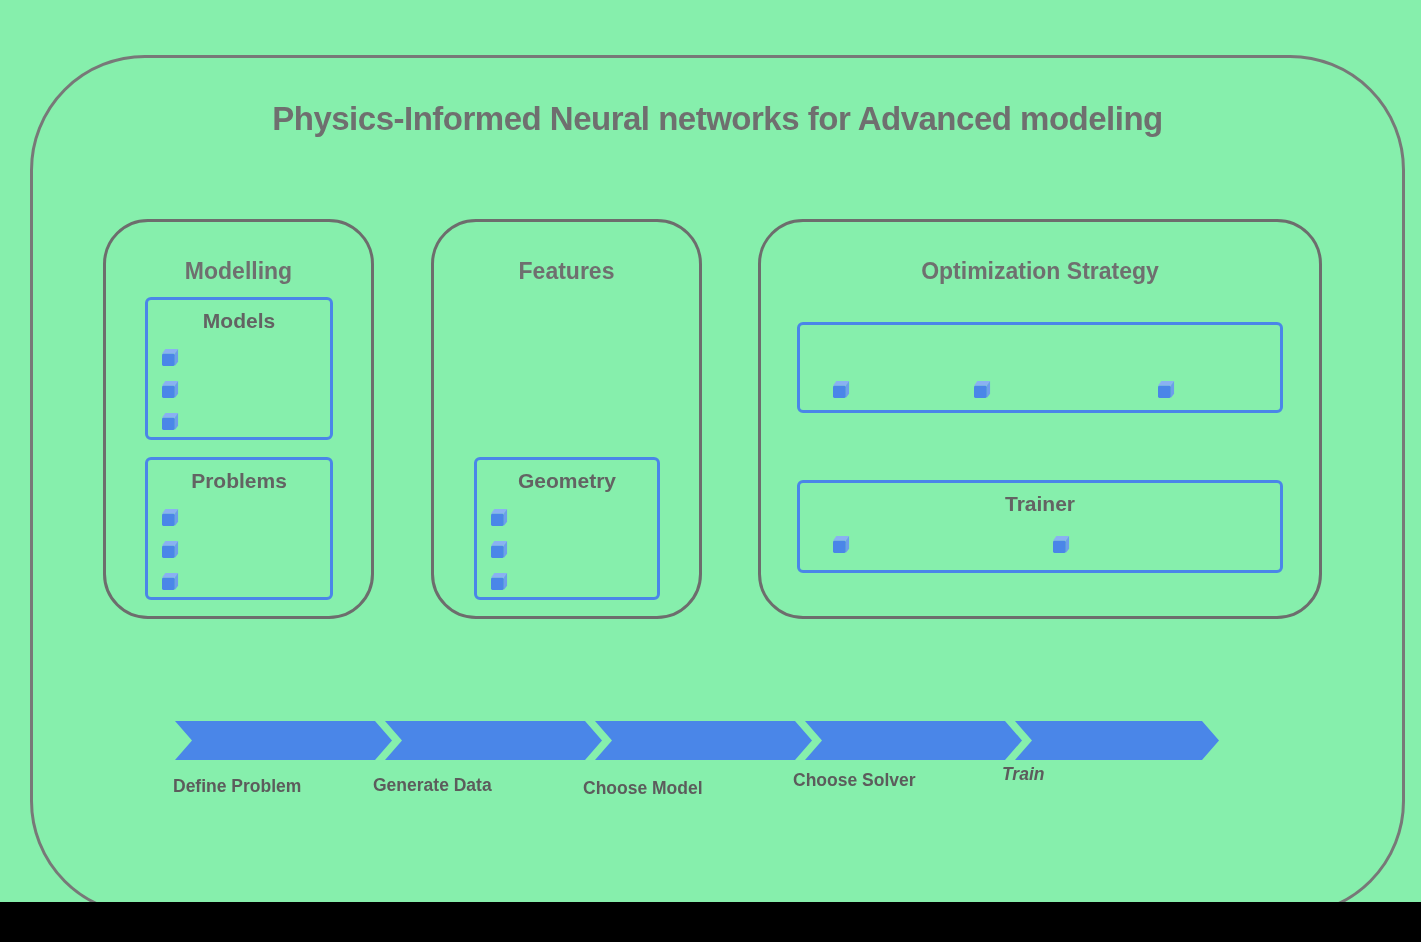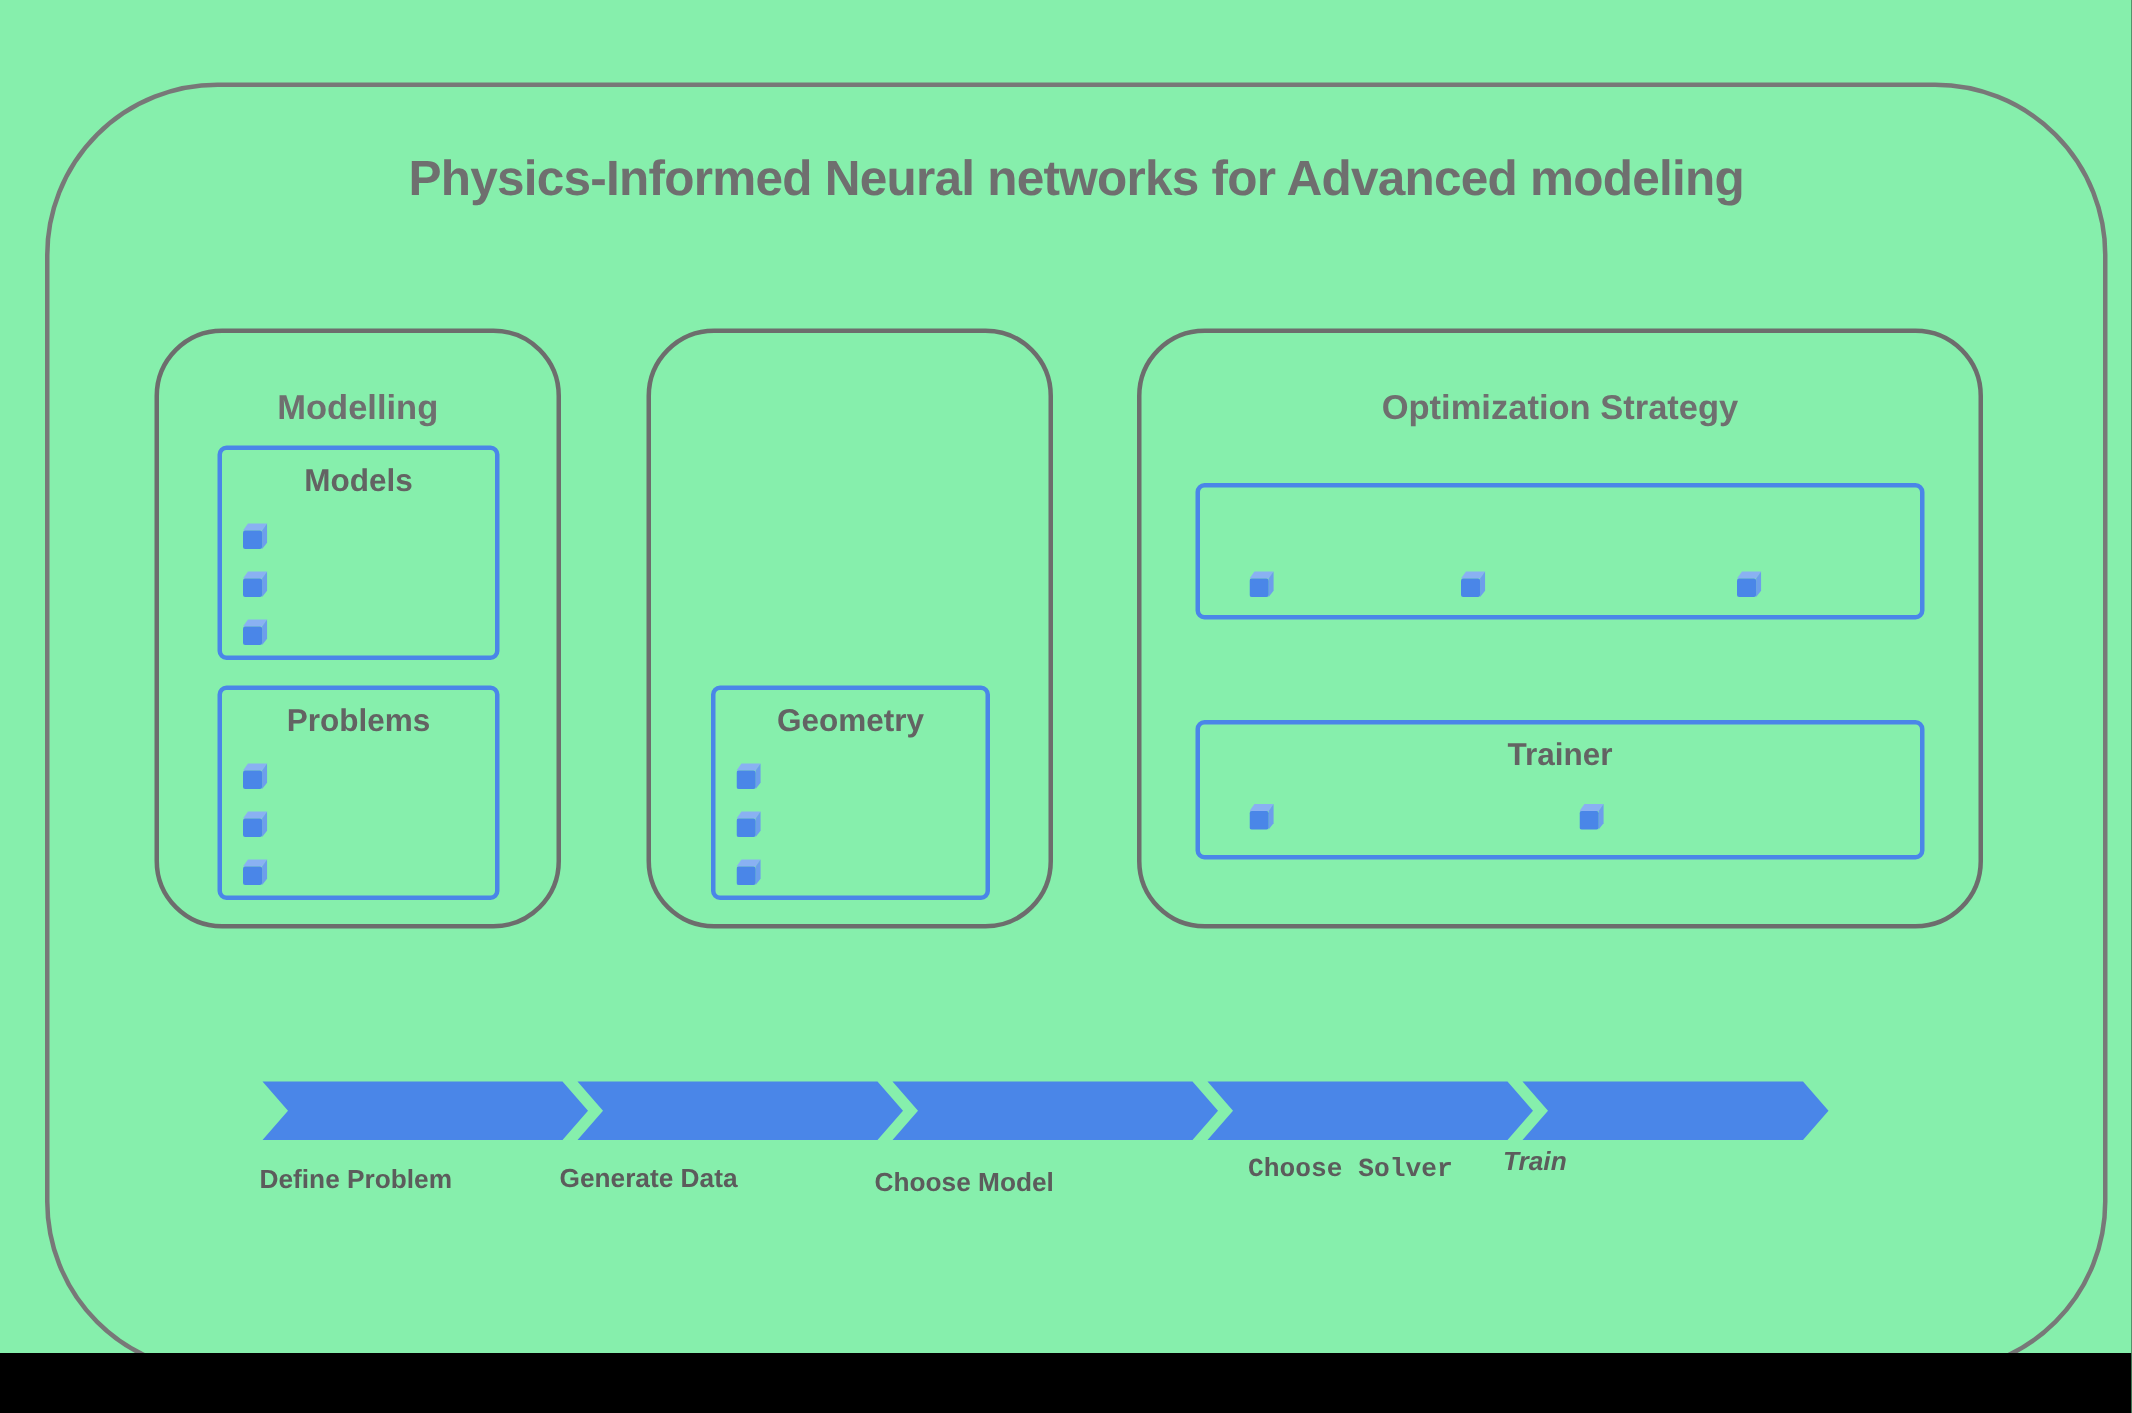--- a/index.html
+++ b/index.html
@@ -75,20 +75,21 @@
   <svg width="17" height="19" viewBox="0 0 18 20" xmlns="http://www.w3.org/2000/svg">
     <polygon points="3.5,1 17,1 13.5,6 0,6" fill="#8ab1f2"></polygon>
     <polygon points="13.5,6 17,1 17,14.5 13.5,19" fill="#6d9eeb"></polygon>
     <rect x="0" y="6" width="13.5" height="13" rx="1.5" fill="#4a86e8"></rect>
   </svg>
 </span>
     </div>
   </div>
 
   <div class="panel" style="left:431px;">
+    <div class="panel-title">Features</div>
     <div class="subbox" style="left:40px;top:235px;width:180px;height:137px;">
       <div class="subbox-title">Geometry</div>
       <span class="cube" style="left:14px;top:48px;">
   <svg width="17" height="19" viewBox="0 0 18 20" xmlns="http://www.w3.org/2000/svg">
     <polygon points="3.5,1 17,1 13.5,6 0,6" fill="#8ab1f2"></polygon>
     <polygon points="13.5,6 17,1 17,14.5 13.5,19" fill="#6d9eeb"></polygon>
     <rect x="0" y="6" width="13.5" height="13" rx="1.5" fill="#4a86e8"></rect>
   </svg>
 </span>
       <span class="cube" style="left:14px;top:80px;">
@@ -156,15 +157,15 @@
     <polygon fill="#4a86e8" points="5,3 205,3 222,22.5 205,42 5,42 22,22.5"></polygon>
     <polygon fill="#4a86e8" points="215,3 415,3 432,22.5 415,42 215,42 232,22.5"></polygon>
     <polygon fill="#4a86e8" points="425,3 625,3 642,22.5 625,42 425,42 442,22.5"></polygon>
     <polygon fill="#4a86e8" points="635,3 835,3 852,22.5 835,42 635,42 652,22.5"></polygon>
     <polygon fill="#4a86e8" points="845,3 1032,3 1049,22.5 1032,42 845,42 862,22.5"></polygon>
   </svg>
 
   <div class="step-label" style="left:173px;top:776px;">Define Problem</div>
   <div class="step-label" style="left:373px;top:775px;">Generate Data</div>
   <div class="step-label" style="left:583px;top:778px;">Choose Model</div>
-  <div class="step-label" style="left:832px;top:770px;font-family:Liberation Mono, monospace;">Choose Solver</div>
+  <div class="step-label" style="left:793px;top:770px;">Choose Solver</div>
   <div class="step-label" style="left:1002px;top:764px;font-style:italic;">Train</div>
 </div>
 
 </body></html>

